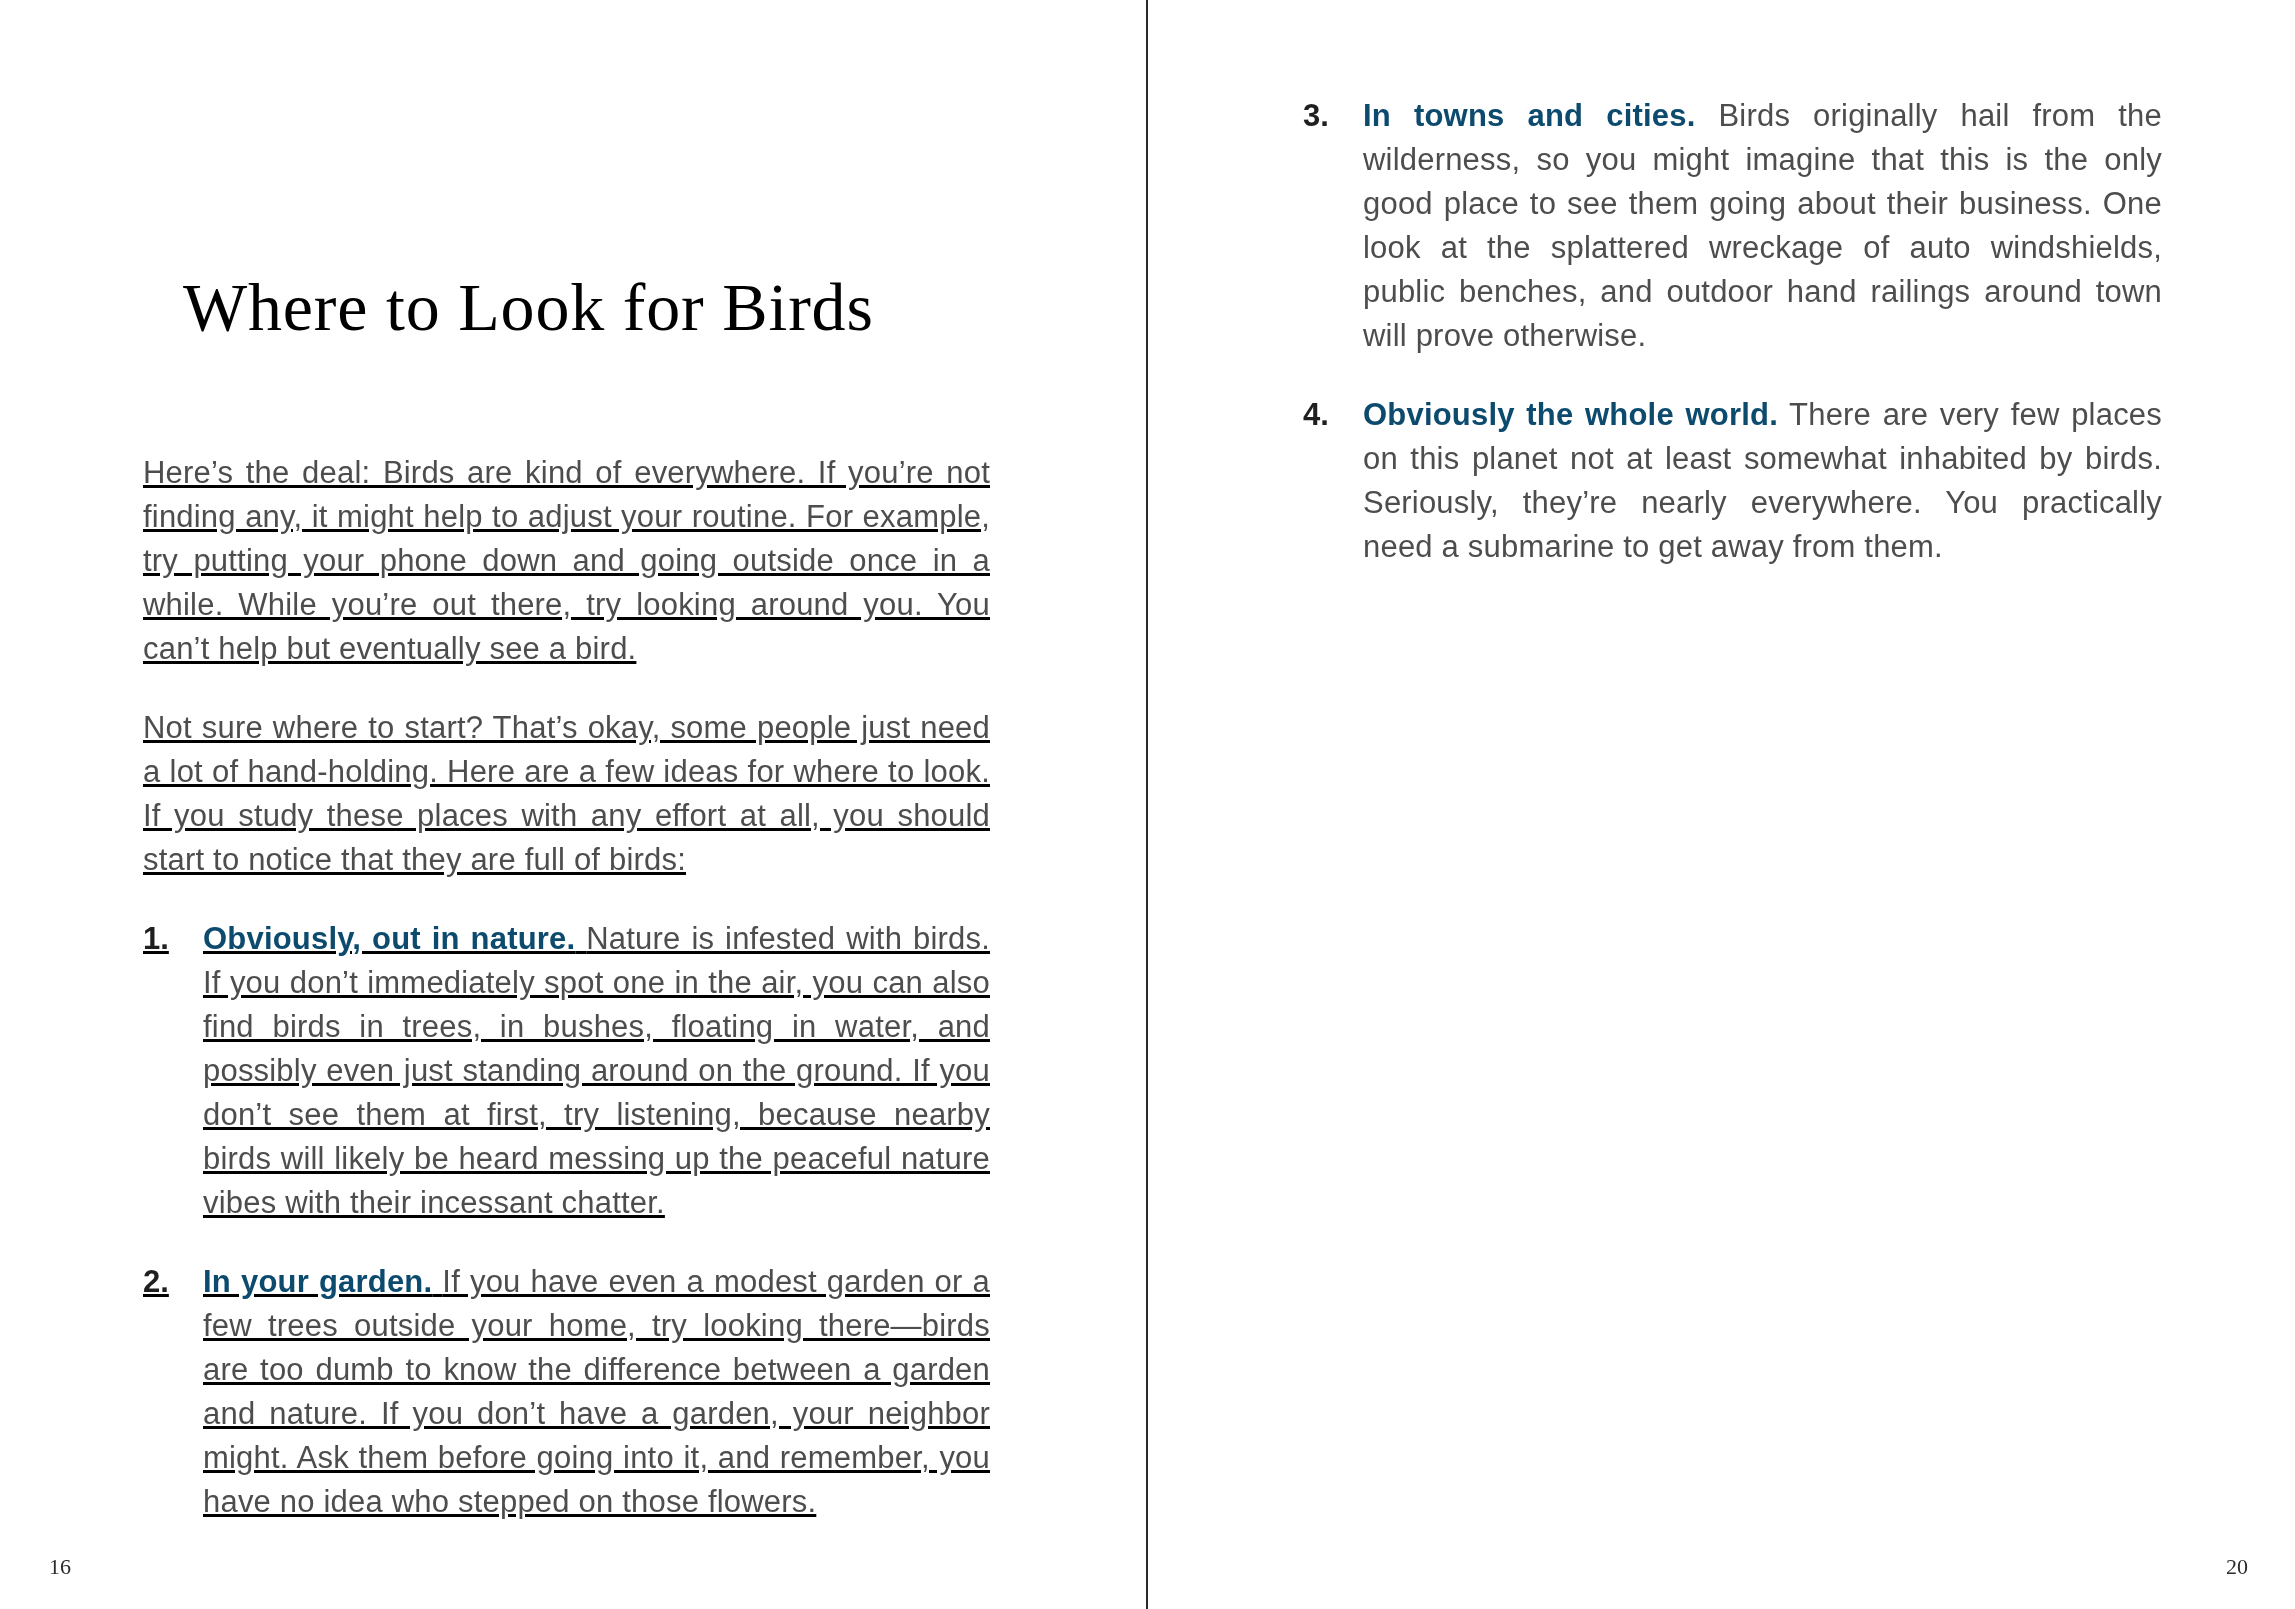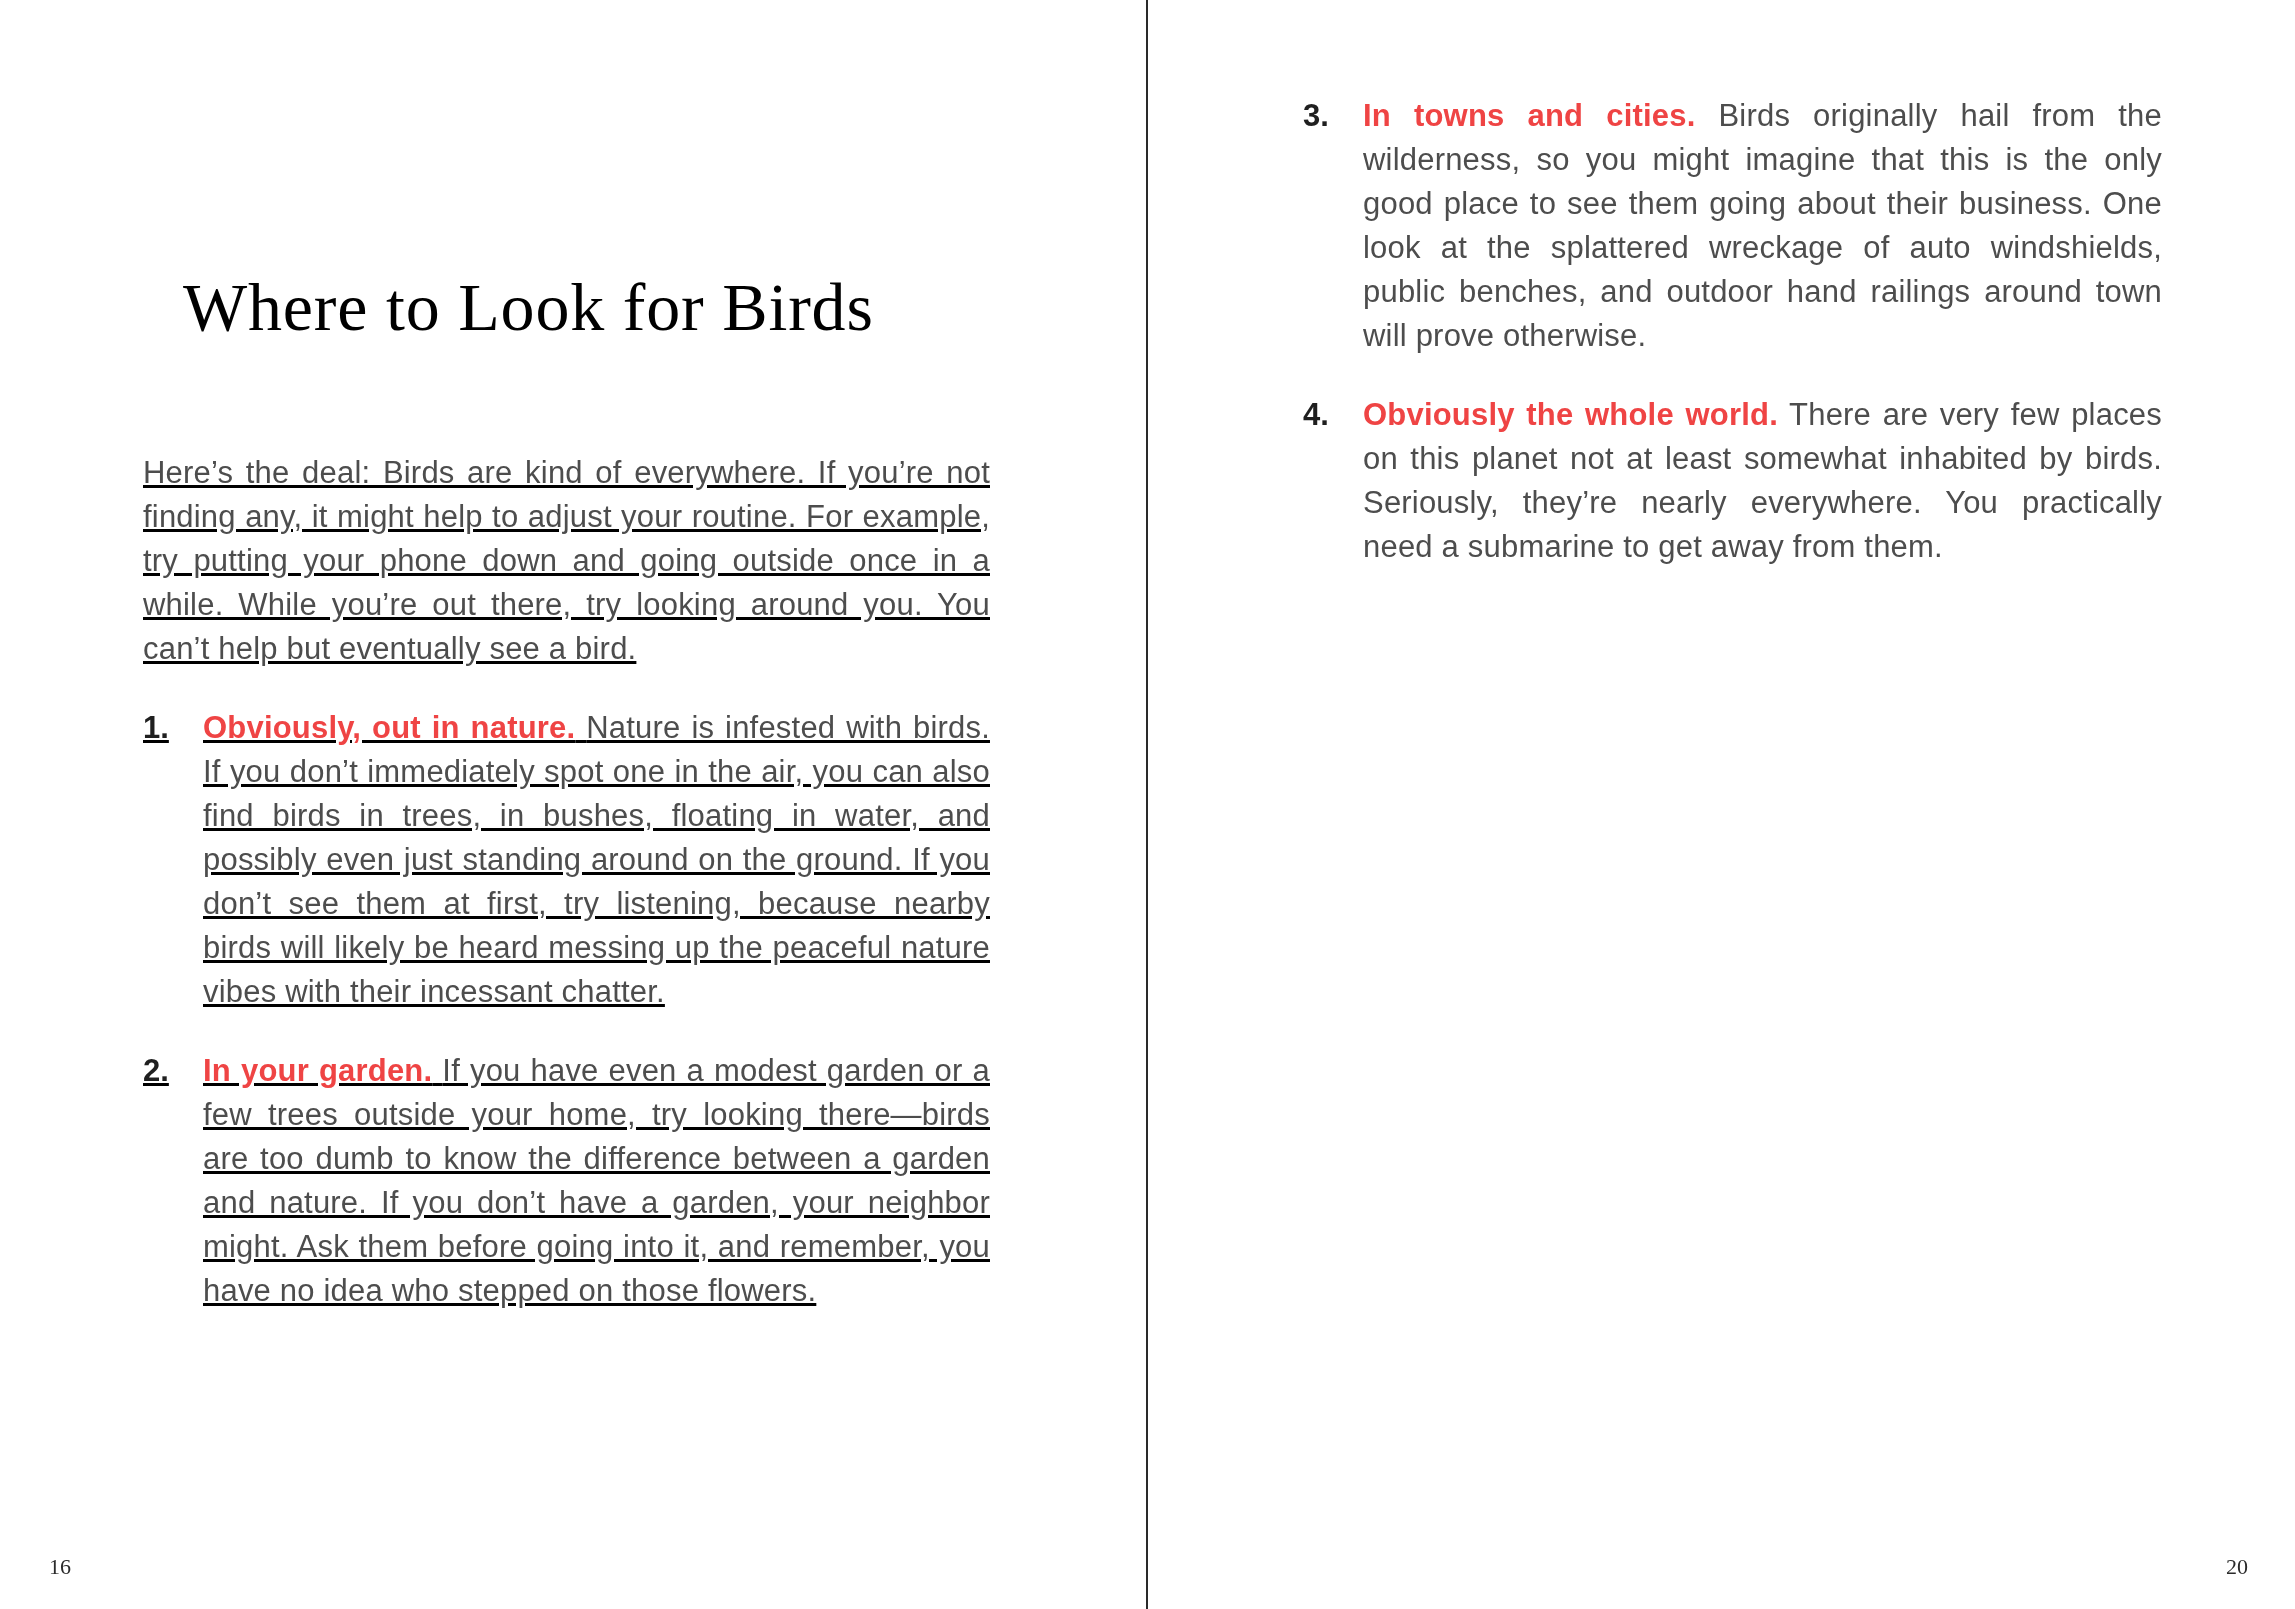--- a/index.html
+++ b/index.html
@@ -58,21 +58,21 @@
     flex: 0 0 60px;
     width: 60px;
     font-size: 31px;
     line-height: 44px;
     font-weight: 700;
     color: #1f1f1f;
   }
   .li-body { flex: 1 1 auto; }
   .li-lead {
     font-weight: 700;
-    color: #ef4444;
+    color: #0c4a6e;
   }
   .folio {
     position: absolute;
     font-family: "Liberation Serif", "DejaVu Serif", serif;
     font-size: 22px;
     color: #2b2b2b;
     margin-top: 17px;
   }
   .folio-left  { left: 49px;  top: 1537px; }
   .folio-right { left: 2226px; top: 1537px; }
@@ -81,20 +81,21 @@
 <body>
 
 <div class="spread">
 
   <section class="page page-left">
     <h1 class="chapter-title">Where to Look for Birds</h1>
 
     <div class="text-col left-col">
       <p class="para">Here’s the deal: Birds are kind of everywhere. If you’re not finding any, it might help to adjust your routine. For example, try putting your phone down and going outside once in a while. While you’re out there, try looking around you. You can’t help but eventually see a bird.</p>
 
+      <p class="para">Not sure where to start? That’s okay, some people just need a lot of hand-holding. Here are a few ideas for where to look. If you study these places with any effort at all, you should start to notice that they are full of birds:</p>
 
       <div class="list-item">
         <span class="li-num">1.</span>
         <p class="li-body para"><strong class="li-lead">Obviously, out in nature.</strong> <span class="li-rest">Nature is infested with birds. If you don’t immediately spot one in the air, you can also find birds in trees, in bushes, floating in water, and possibly even just standing around on the ground. If you don’t see them at first, try listening, because nearby birds will likely be heard messing up the peaceful nature vibes with their incessant chatter.</span></p>
       </div>
 
       <div class="list-item">
         <span class="li-num">2.</span>
         <p class="li-body para"><strong class="li-lead">In your garden.</strong> <span class="li-rest">If you have even a modest garden or a few trees outside your home, try looking there—birds are too dumb to know the difference between a garden and nature. If you don’t have a garden, your neighbor might. Ask them before going into it, and remember, you have no idea who stepped on those flowers.</span></p>
       </div>

